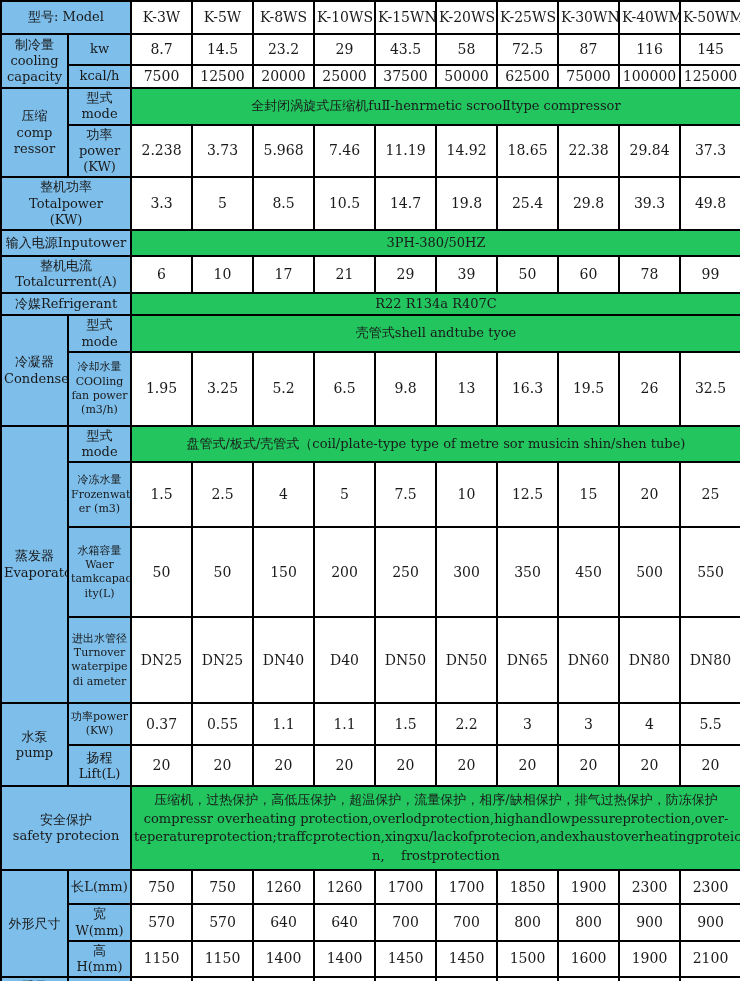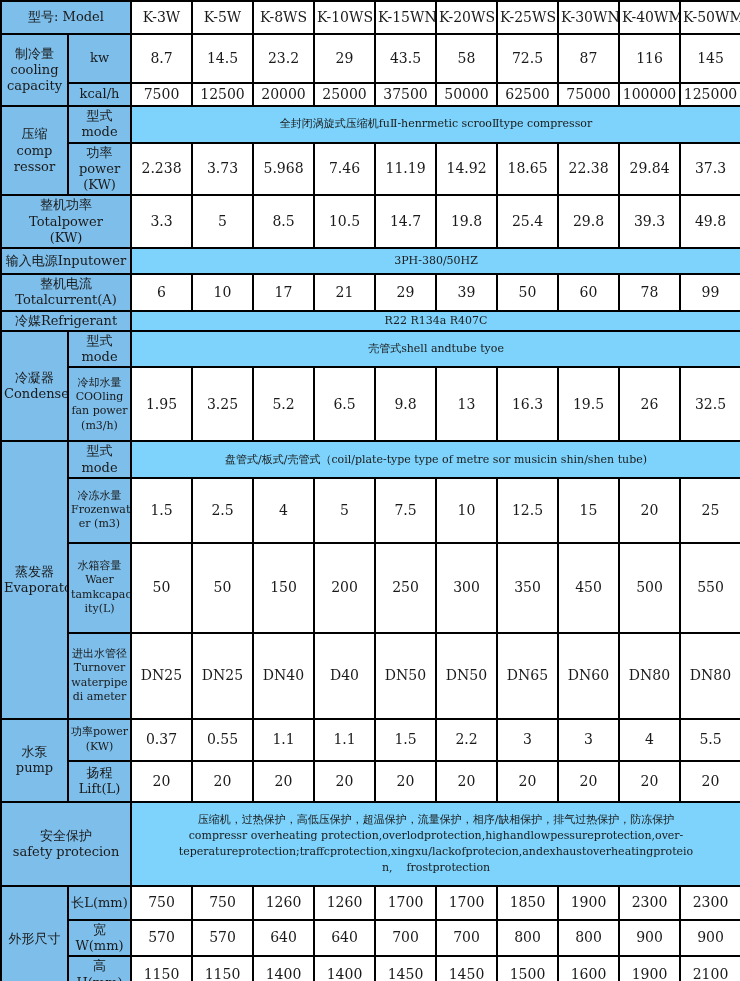--- a/index.html
+++ b/index.html
@@ -25,23 +25,23 @@
     overflow: hidden;
   }
   td.lbl {
     background: #7DBEEB;
     white-space: pre-line;
     font-size: 13px;
   }
   td.lbl.small { font-size: 11px; line-height: 1.3; margin-left: 12px; }
   td.val { background: #ffffff; white-space: nowrap; }
   td.merged {
-    background: #7dd3fc;
+    background: #22c55e;
     white-space: pre-wrap;
-    font-size: 11px;
+    font-size: 13px;
     line-height: 1.45;
   }
 </style>
 </head>
 <body>
 
 <div class="page">
   <table class="spec">
     <colgroup>
       <col style="width:67px">
@@ -64,21 +64,21 @@
           <td class="val">K-5W</td>
           <td class="val">K-8WS</td>
           <td class="val">K-10WS</td>
           <td class="val">K-15WN</td>
           <td class="val">K-20WS</td>
           <td class="val">K-25WS</td>
           <td class="val">K-30WN</td>
           <td class="val">K-40WM</td>
           <td class="val">K-50WM</td>
         </tr>
-        <tr style="height: 49px;">
+        <tr style="height: 31px;">
           <td class="lbl" rowspan="2">制冷量
 cooling
 capacity</td>
           <td class="lbl">kw</td>
           <td class="val">8.7</td>
           <td class="val">14.5</td>
           <td class="val">23.2</td>
           <td class="val">29</td>
           <td class="val">43.5</td>
           <td class="val">58</td>

